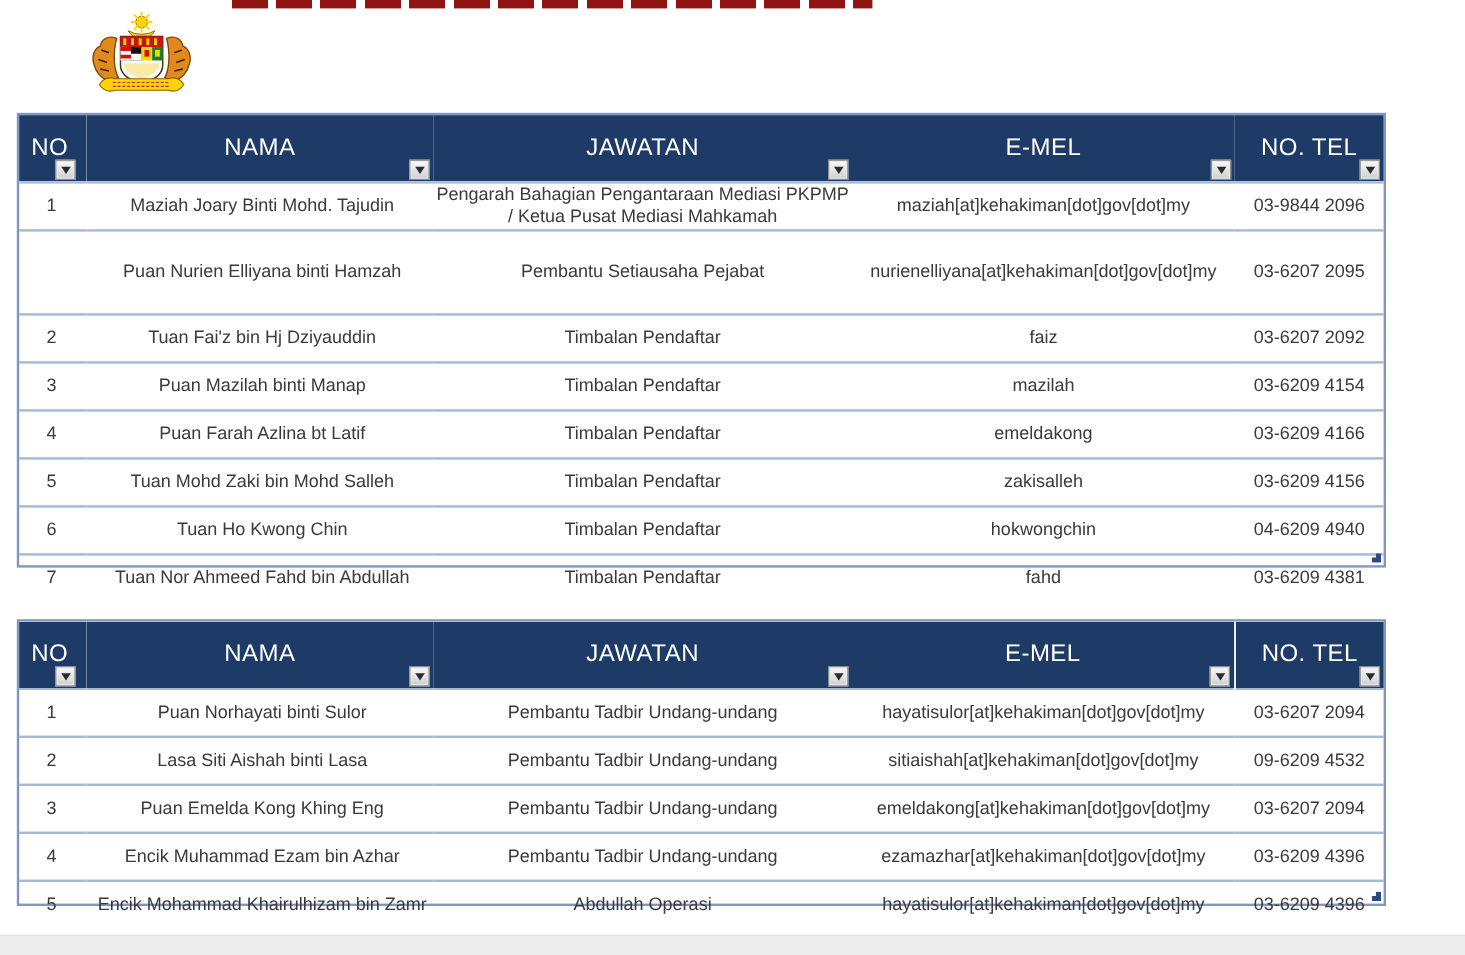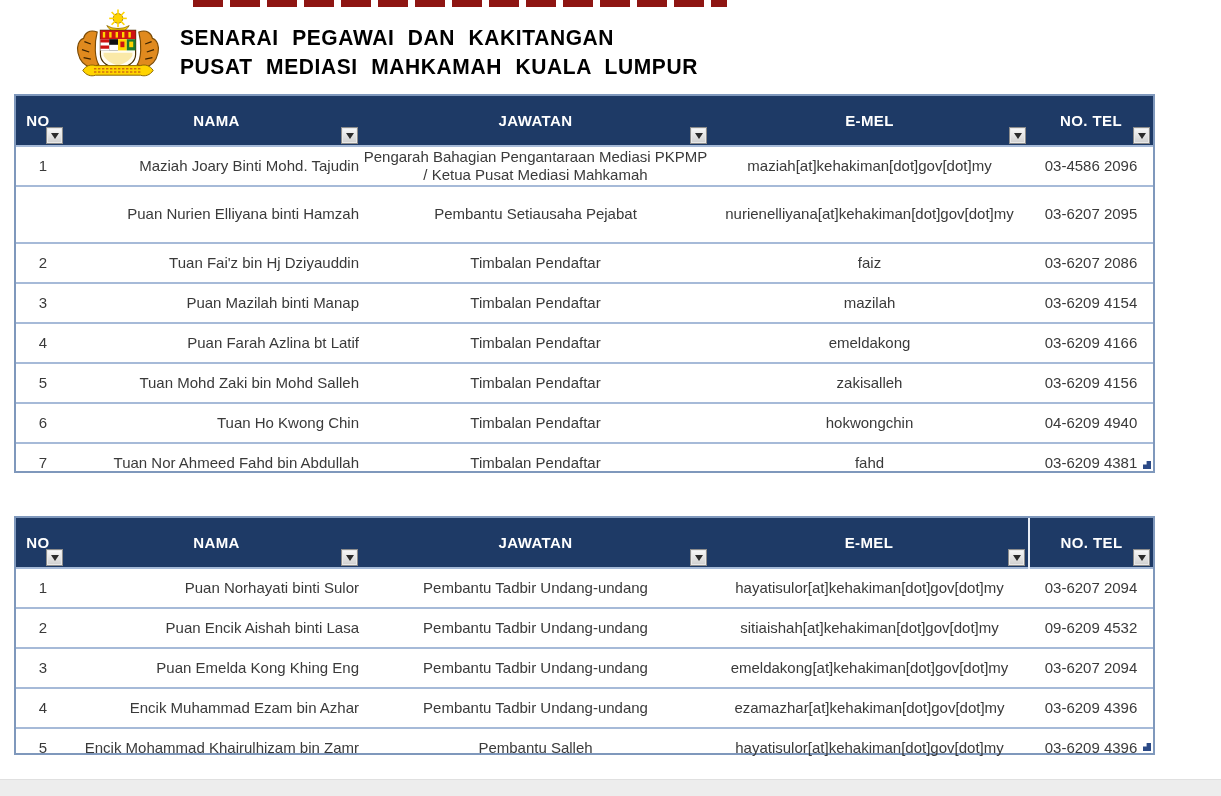--- a/index.html
+++ b/index.html
@@ -23,38 +23,38 @@
 
   .table-wrap{position:absolute;left:14px;width:1141px;
     border:2px solid var(--table-border);background:#fff;}
   .t1{top:94px;height:379px;}
   .t2{top:516px;height:239px;}
   table{border-collapse:collapse;table-layout:fixed;width:100%;}
   col.c-no{width:56px;} col.c-nama{width:289px;} col.c-jawatan{width:349px;}
   col.c-emel{width:319px;} col.c-tel{width:124px;}
 
   thead th{position:relative;height:36px;background:var(--header-bg);
-    color:var(--header-text);font-size:15px;font-weight:bold;letter-spacing:.4px;
+    color:var(--header-text);font-size:20px;font-weight:normal;letter-spacing:.4px;
     text-align:center;vertical-align:middle;padding:16px;}
   thead th.col-no .th-label{position:relative;left:-6px;}
   .t2 thead th.col-tel{border-left:2px solid #E8EDF5;}
 
   .filter-btn{position:absolute;right:3px;bottom:1px;width:17px;height:17px;
     background:linear-gradient(#FAFAFA,#CFCFCF);border:1px solid #8C8C8C;
     box-shadow:0 0 0 1px #E9E9E9 inset;display:flex;align-items:center;
     justify-content:center;cursor:pointer;}
   thead th.col-no .filter-btn{right:auto;left:30px;}
   .tri{width:0;height:0;border-left:4px solid transparent;border-right:4px solid transparent;
     border-top:6px solid #2B2B2B;display:block;}
 
   tbody td{height:40px;font-size:15px;color:var(--cell-text);text-align:center;
     vertical-align:middle;border-top:2px solid var(--row-line);padding:0 2px;
     line-height:1.22;}
-  tbody tr.tall td{height:57px;}
-  tbody td.col-nama{text-align:right;padding-left:6px;white-space:nowrap;overflow:hidden;}
+  tbody tr.tall td{height:70px;}
+  tbody td.col-nama{text-align:center;padding-left:6px;white-space:nowrap;overflow:hidden;}
   tbody td.col-no{padding-left:0;}
 
   .resize-handle{position:absolute;right:2px;bottom:2px;width:8px;height:8px;
     background:#2C4A86;cursor:nwse-resize;
     clip-path:polygon(45% 0,100% 0,100% 100%,0 100%,0 45%,45% 45%);}
 
   .bottom-strip{position:absolute;left:0;bottom:0;width:1221px;height:17px;
     background:#EDEDED;border-top:1px solid #E0E0E0;}
 </style>
 </head>
@@ -103,24 +103,20 @@
         <rect x="71" y="39" width="11" height="14" fill="#1E7A2E"></rect>
         <rect x="74" y="42" width="5" height="7" fill="#FFD400"></rect>
         <path d="M42 56 h36 v4 c-6 8 -12 10 -18 12 c-6 -2 -12 -4 -18 -12 z" fill="#F2C21F" opacity=".35"></path>
       </g>
 
       <g>
         <path d="M16 78 c4 -6 10 -8 16 -6 l56 0 c6 -2 12 0 16 6 c-4 6 -10 8 -16 6 l-56 0 c-6 2 -12 0 -16 -6 z" fill="#FFD400" stroke="#8A6500" stroke-width="1.2"></path>
         <path d="M30 76 h60 M30 80 h60" stroke="#B02A1C" stroke-width="1.1" stroke-dasharray="3 2" fill="none"></path>
       </g>
     </svg>
-    <div class="titles">
-      <div class="title-line">SENARAI PEGAWAI DAN KAKITANGAN</div>
-      <div class="title-line">PUSAT MEDIASI MAHKAMAH KUALA LUMPUR</div>
-    </div>
   </header>
 
   <div class="table-wrap t1" id="table0">
     <table>
       <colgroup>
           <col class="c-no">
           <col class="c-nama">
           <col class="c-jawatan">
           <col class="c-emel">
           <col class="c-tel">
@@ -143,35 +139,35 @@
                 <i class="tri"></i>
               </span></th>
           </tr>
         </thead>
       <tbody>
           <tr>
             <td class="col-no">1</td>
             <td class="col-nama">Maziah Joary Binti Mohd. Tajudin</td>
             <td class="col-jawatan">Pengarah Bahagian Pengantaraan Mediasi PKPMP / Ketua Pusat Mediasi Mahkamah</td>
             <td class="col-emel">maziah[at]kehakiman[dot]gov[dot]my</td>
-            <td class="col-tel">03-4586 2096</td>
+            <td class="col-tel">03-9844 2096</td>
           </tr>
           <tr class="tall">
             <td class="col-no"></td>
             <td class="col-nama">Puan Nurien Elliyana binti Hamzah</td>
             <td class="col-jawatan">Pembantu Setiausaha Pejabat</td>
             <td class="col-emel">nurienelliyana[at]kehakiman[dot]gov[dot]my</td>
             <td class="col-tel">03-6207 2095</td>
           </tr>
           <tr>
             <td class="col-no">2</td>
             <td class="col-nama">Tuan Fai'z bin Hj Dziyauddin</td>
             <td class="col-jawatan">Timbalan Pendaftar</td>
             <td class="col-emel">faiz</td>
-            <td class="col-tel">03-6207 2086</td>
+            <td class="col-tel">03-6207 2092</td>
           </tr>
           <tr>
             <td class="col-no">3</td>
             <td class="col-nama">Puan Mazilah binti Manap</td>
             <td class="col-jawatan">Timbalan Pendaftar</td>
             <td class="col-emel">mazilah</td>
             <td class="col-tel">03-6209 4154</td>
           </tr>
           <tr>
             <td class="col-no">4</td>
@@ -237,21 +233,21 @@
       <tbody>
           <tr>
             <td class="col-no">1</td>
             <td class="col-nama">Puan Norhayati binti Sulor</td>
             <td class="col-jawatan">Pembantu Tadbir Undang-undang</td>
             <td class="col-emel">hayatisulor[at]kehakiman[dot]gov[dot]my</td>
             <td class="col-tel">03-6207 2094</td>
           </tr>
           <tr>
             <td class="col-no">2</td>
-            <td class="col-nama">Puan Encik Aishah binti Lasa</td>
+            <td class="col-nama">Lasa Siti Aishah binti Lasa</td>
             <td class="col-jawatan">Pembantu Tadbir Undang-undang</td>
             <td class="col-emel">sitiaishah[at]kehakiman[dot]gov[dot]my</td>
             <td class="col-tel">09-6209 4532</td>
           </tr>
           <tr>
             <td class="col-no">3</td>
             <td class="col-nama">Puan Emelda Kong Khing Eng</td>
             <td class="col-jawatan">Pembantu Tadbir Undang-undang</td>
             <td class="col-emel">emeldakong[at]kehakiman[dot]gov[dot]my</td>
             <td class="col-tel">03-6207 2094</td>
@@ -259,21 +255,21 @@
           <tr>
             <td class="col-no">4</td>
             <td class="col-nama">Encik Muhammad Ezam bin Azhar</td>
             <td class="col-jawatan">Pembantu Tadbir Undang-undang</td>
             <td class="col-emel">ezamazhar[at]kehakiman[dot]gov[dot]my</td>
             <td class="col-tel">03-6209 4396</td>
           </tr>
           <tr>
             <td class="col-no">5</td>
             <td class="col-nama">Encik Mohammad Khairulhizam bin Zamr</td>
-            <td class="col-jawatan">Pembantu Salleh</td>
+            <td class="col-jawatan">Abdullah Operasi</td>
             <td class="col-emel">hayatisulor[at]kehakiman[dot]gov[dot]my</td>
             <td class="col-tel">03-6209 4396</td>
           </tr>
         </tbody>
     </table>
     <div class="resize-handle"></div>
   </div>
 
   <div class="bottom-strip"></div>
 </div>

